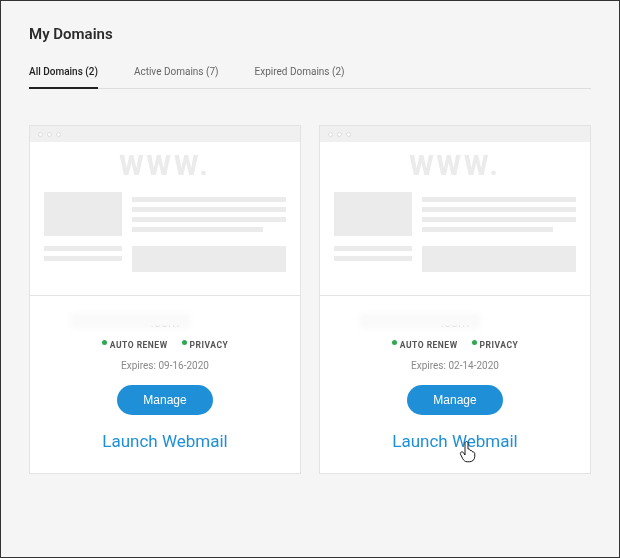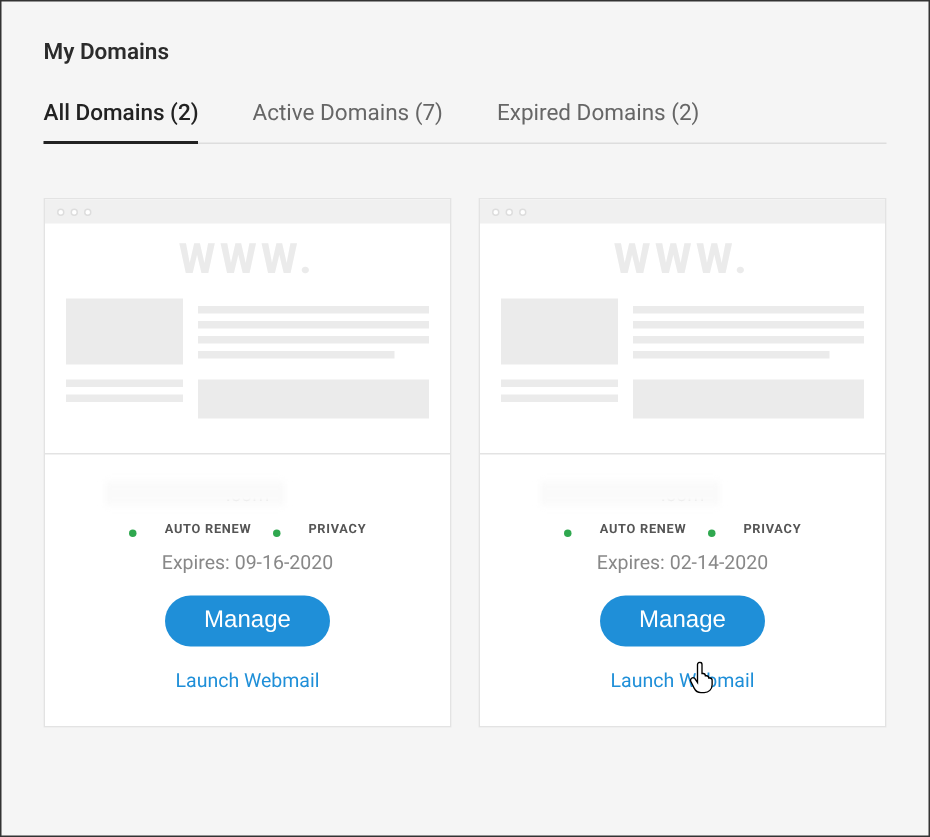--- a/index.html
+++ b/index.html
@@ -24,21 +24,21 @@
     font-size: 15px;
     font-weight: 600;
     color: #2b2b2b;
     margin-bottom: 22px;
   }
   .tabs {
     display: flex;
     gap: 36px;
     border-bottom: 1px solid #ddd;
     margin-bottom: 36px;
-    font-size: 15px;
+    font-size: 10px;
     color: #666;
   }
   .tab {
     padding-bottom: 10px;
     cursor: pointer;
     position: relative;
     top: 1px;
   }
   .tab.active {
     color: #222;
@@ -160,48 +160,48 @@
     justify-content: center;
     gap: 14px;
     margin-bottom: 10px;
   }
   .badge {
     font-size: 8.5px;
     font-weight: 700;
     letter-spacing: 0.5px;
     color: #555;
     display: flex;
-    align-items: flex-end;
-    gap: 19px;
+    align-items: flex-start;
+    gap: 3px;
   }
   .dot-green {
     width: 5px;
     height: 5px;
     border-radius: 50%;
     background: #2fa84f;
   }
   .expires {
-    font-size: 13px;
+    font-size: 10px;
     color: #888;
     margin-bottom: 14px;
   }
   .manage-btn {
     display: inline-block;
     background: #1f8fd8;
     color: #fff;
     border: none;
     border-radius: 18px;
     padding: 8px 26px;
-    font-size: 16px;
+    font-size: 12px;
     font-weight: 500;
     cursor: pointer;
     margin-bottom: 16px;
   }
   .webmail {
-    font-size: 13px;
+    font-size: 17px;
     color: #1f8fd8;
     cursor: pointer;
   }
   .cursor-hand {
     position: absolute;
     width: 18px;
     height: 22px;
     left: 458px;
     top: 440px;
     pointer-events: none;

